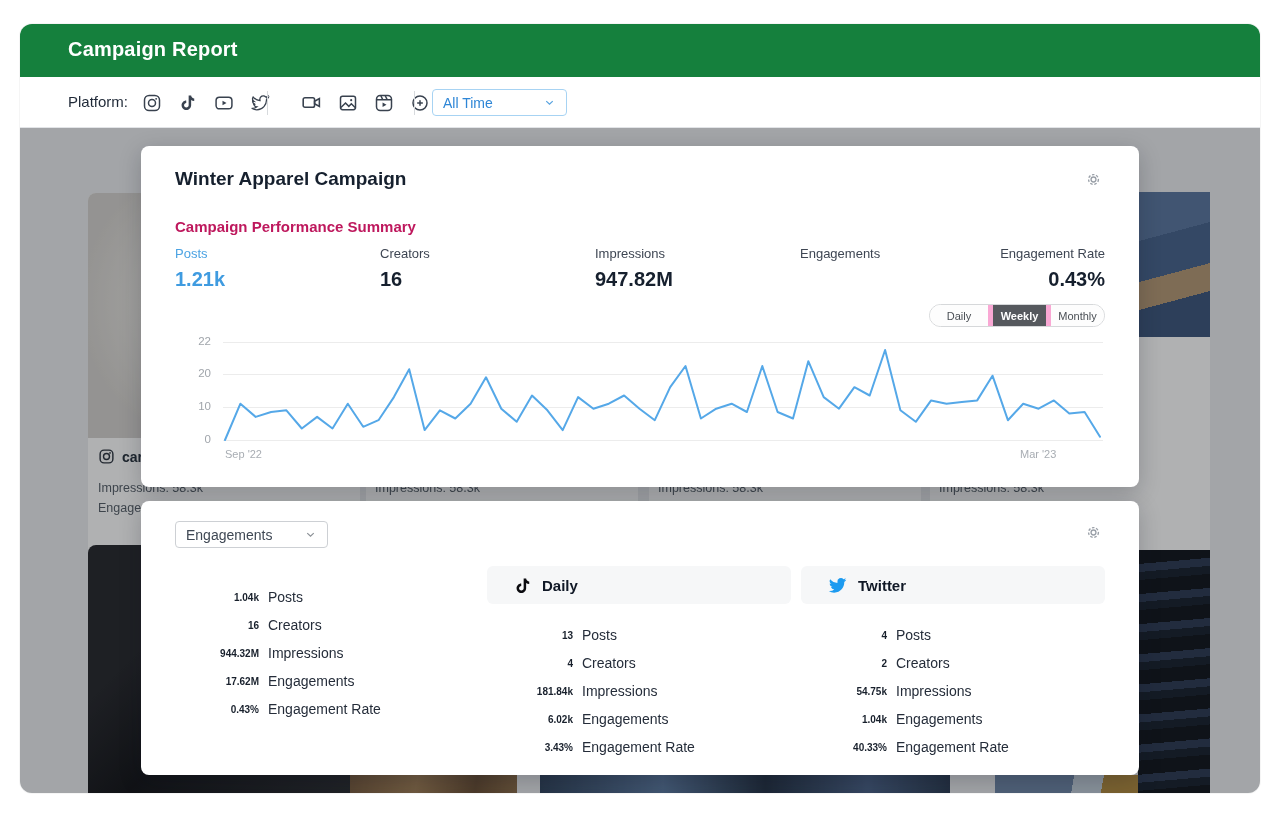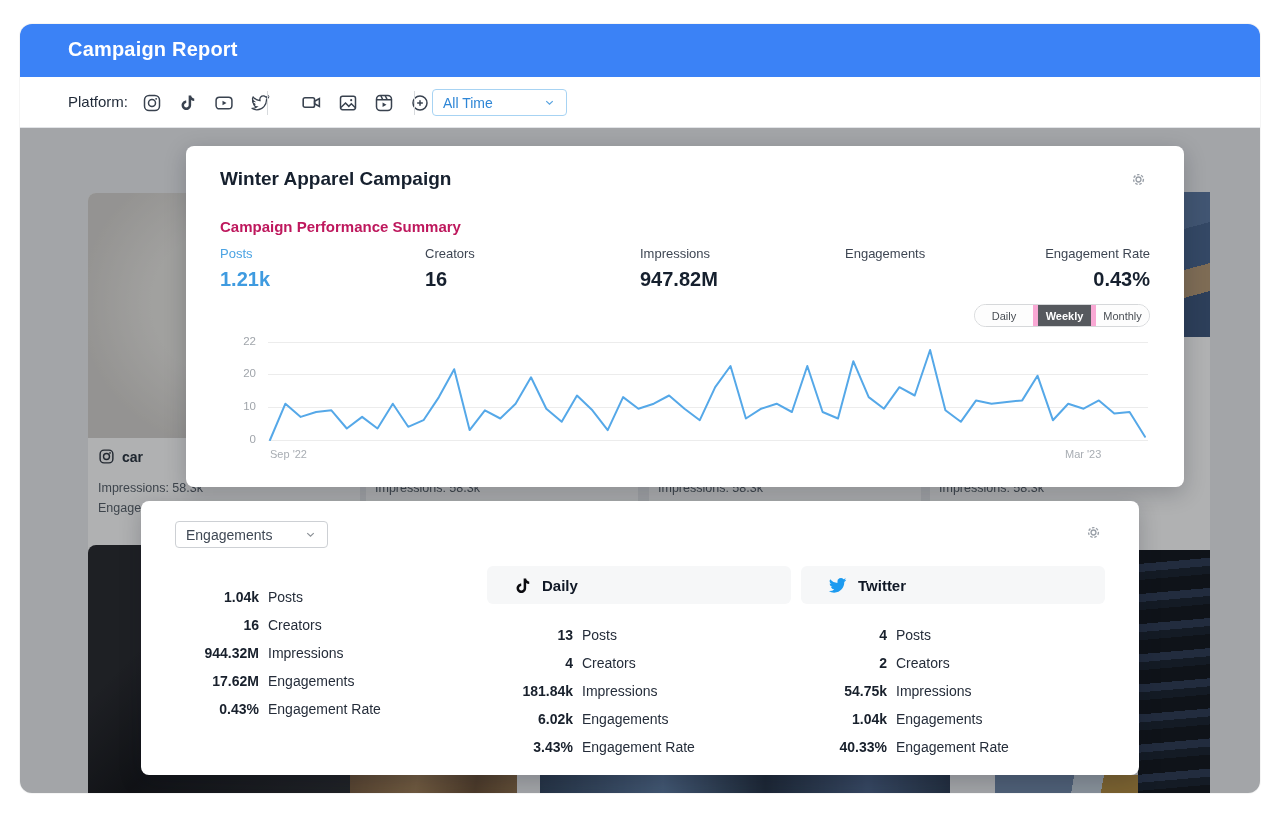--- a/index.html
+++ b/index.html
@@ -1,20 +1,20 @@
 <!DOCTYPE html>
 <html><head>
 <meta charset="utf-8">
 <style>
   * { margin:0; padding:0; box-sizing:border-box; }
   html,body { width:1280px; height:816px; background:#ffffff; font-family:"Liberation Sans", sans-serif; }
   .app { position:absolute; left:20px; top:24px; width:1240px; height:769px; border-radius:12px; overflow:hidden; background:#eceef0; box-shadow:0 0 0 1px rgba(0,0,0,0.04); }
 
   
-  .hdr { position:absolute; left:0; top:0; width:100%; height:53px; background:#3b82f6; }
+  .hdr { position:absolute; left:0; top:0; width:100%; height:53px; background:#15803d; }
   .hdr-title { position:absolute; left:48px; top:14px; color:#ffffff; font-size:20px; font-weight:700; letter-spacing:.2px; }
 
   
   .tbar { position:absolute; left:0; top:53px; width:100%; height:51px; background:#ffffff; border-bottom:1px solid #e2e4e7;text-align:center; }
   .tbar-label { position:absolute; left:48px; top:16px; font-size:15px; color:#1f2937; }
   .icon-row { position:absolute; top:12px; display:flex; gap:9px; }
   .plat-icons { left:118px; }
   .media-icons { left:278px; }
   .ic-btn { width:27px; height:27px; display:flex; align-items:center; justify-content:center; color:#39424f; cursor:pointer; }
   .vdiv { position:absolute; top:14px; width:1px; height:24px; background:#d7dadd; }
@@ -26,21 +26,21 @@
   
   .content { position:absolute; left:0; top:104px; width:1240px; height:665px; background:#eceef0; overflow:hidden; }
   .bg-card { position:absolute; background:#ffffff; border-radius:8px; }
   .ph { position:absolute; }
   .bg-cap-user { position:absolute; display:flex; align-items:center; gap:7px; font-size:14px; font-weight:700; color:#26303c; }
   .bg-cap-line { position:absolute; font-size:12.5px; color:#555e68; white-space:nowrap; }
   .dim { position:absolute; inset:0; background:rgba(15,17,20,0.33); }
 
   
   .card { position:absolute; left:121px; width:998px; background:#ffffff; border-radius:8px; box-shadow:0 6px 22px rgba(15,20,30,0.22); }
-  .card1 { top:122px; height:341px;margin-left:45px; }
+  .card1 { top:122px; height:341px; }
   .card2 { top:477px; height:274px; }
   .gear { position:absolute; color:#9aa0a8; cursor:pointer; }
 
   .c1-title { position:absolute; left:34px; top:22px; font-size:19px; font-weight:700; color:#16202e; }
   .c1-sub { position:absolute; left:34px; top:72px; font-size:15px; font-weight:700; color:#be185d; }
   .sum-grid { position:absolute; left:34px; right:34px; top:100px; display:grid; grid-template-columns:205px 215px 205px 1fr auto; }
   .sum-col .lbl { font-size:13px; color:#3e4653; }
   .sum-col .val { margin-top:7px; font-size:20px; font-weight:700; color:#16202e; }
   .sum-col.hl .lbl { color:#4ba3e3; }
   .sum-col.hl .val { color:#3f9be0; }
@@ -59,21 +59,21 @@
   .chart svg { position:absolute; left:0; top:0; }
 
   .metric-select { position:absolute; left:34px; top:20px; width:153px; height:27px; border:1px solid #cdd0d4; border-radius:4px; display:flex; align-items:center; justify-content:space-between; padding:0 10px; cursor:pointer; background:#fff; }
   .metric-select span { font-size:14px; color:#3f4854; }
   .metric-select svg { color:#8b9096; }
   .plat-grid { position:absolute; left:32px; right:34px; top:65px; display:grid; grid-template-columns:1fr 1fr 1fr; gap:10px; }
   .plat-head { height:38px; background:#f6f7f8; border-radius:6px; display:flex; align-items:center; padding-left:26px; }
   .plat-head .pname { margin-left:10px; font-size:15px; font-weight:700; color:#101826; }
   .pstats { margin-top:17px; }
   .prow { height:28px; display:grid; grid-template-columns:86px 1fr; gap:9px; align-items:center; }
-  .prow .v { text-align:right; font-size:14px; font-weight:700; color:#18202c; }
+  .prow .v { text-align:right; font-size:10px; font-weight:700; color:#18202c; }
   .prow .l { font-size:14px; color:#252d3a; }
 </style>
 </head>
 <body>
 
 <div class="app">
 
   <div class="hdr">
     <div class="hdr-title">Campaign Report</div>
   </div>

